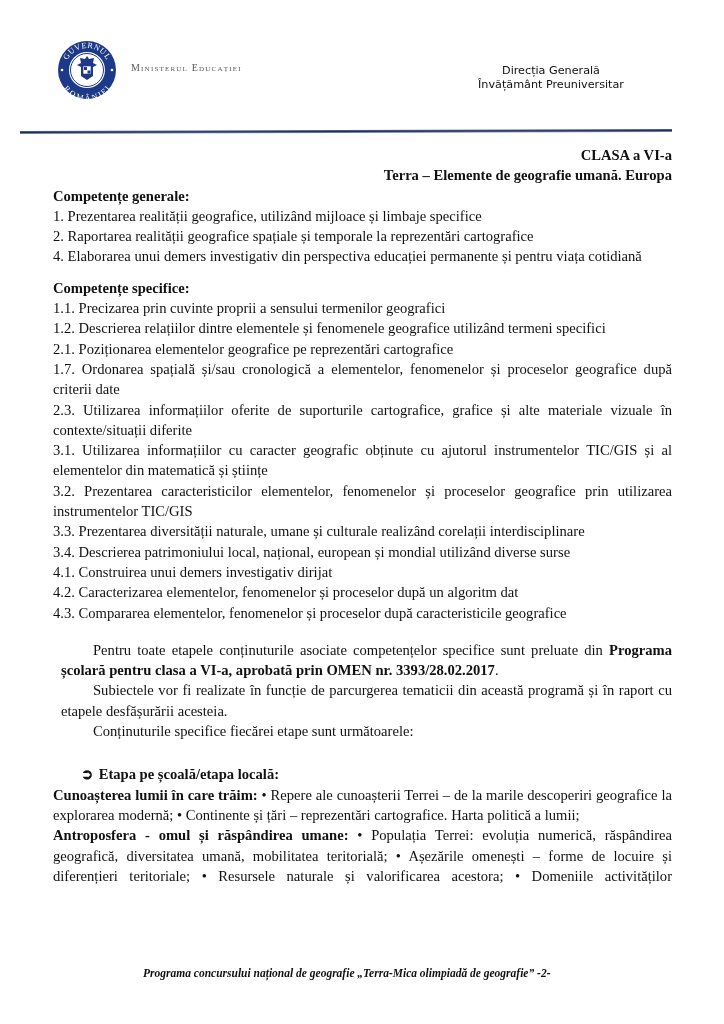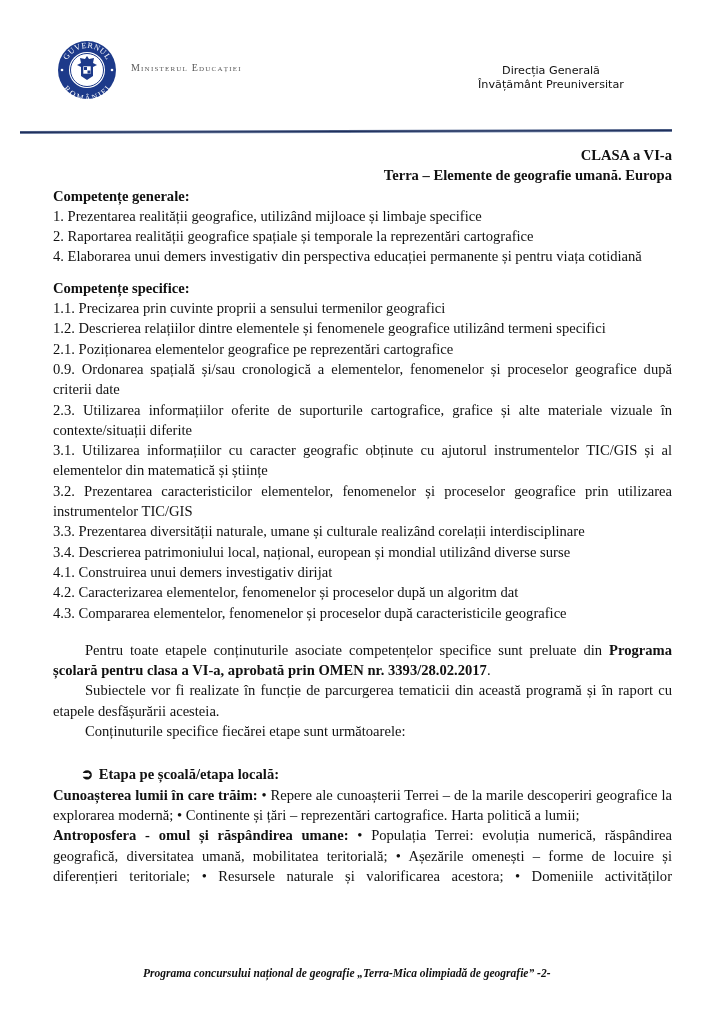--- a/index.html
+++ b/index.html
@@ -11,21 +11,21 @@
   .ministry { position: absolute; left: 131px; top: 62px; font-family: "Liberation Serif", serif; font-size: 10px; letter-spacing: 1.2px; color: #5a5a5a; font-variant: small-caps; }
   .direction { position: absolute; left: 436px; top: 64px; width: 160px; text-align: center; font-family: "DejaVu Sans", sans-serif; font-size: 11.2px; line-height: 14px; color: #111; margin-left: 35px; }
   .divider { position: absolute; left: 20px; top: 130px; width: 652px; height: 3px; background: linear-gradient(#5d6f96, #1f2f5a, #8fa0c0); transform: rotate(-0.18deg); }
 
   
   .content { position: absolute; left: 53px; top: 145px; width: 619px; font-size: 14.6px; line-height: 20.3px; }
   .title { text-align: right; font-weight: bold; }
   .section-head { font-weight: bold; }
   .just { text-align: justify; text-align-last: left; }
   .gap { height: 11px; }
-  .indent { text-indent: 32px; text-align: justify; }
+  .indent { text-indent: 32px; text-align: justify; margin-left: 8px; }
   .stage { font-weight: bold; padding-left: 28px; }
   .arrow { display: inline-block; width: 14px; font-weight: bold; }
   .topic-lead { font-weight: bold; }
   .footer { position: absolute; left: 143px; top: 967px; font-size: 11.5px; font-weight: bold; font-style: italic; white-space: nowrap; }
 </style>
 </head>
 <body>
 
 <div class="page">
 
@@ -69,21 +69,21 @@
     <div class="just">1. Prezentarea realității geografice, utilizând mijloace și limbaje specifice</div>
     <div class="just">2. Raportarea realității geografice spațiale și temporale la reprezentări cartografice</div>
     <div class="just">4. Elaborarea unui demers investigativ din perspectiva educației permanente și pentru viața cotidiană</div>
 
     <div class="gap"></div>
 
     <div class="section-head">Competențe specifice:</div>
     <div class="just">1.1. Precizarea prin cuvinte proprii a sensului termenilor geografici</div>
     <div class="just">1.2. Descrierea relațiilor dintre elementele și fenomenele geografice utilizând termeni specifici</div>
     <div class="just">2.1. Poziționarea elementelor geografice pe reprezentări cartografice</div>
-    <div class="just">0.9. Ordonarea spațială și/sau cronologică a elementelor, fenomenelor și proceselor geografice după criterii date</div>
+    <div class="just">1.7. Ordonarea spațială și/sau cronologică a elementelor, fenomenelor și proceselor geografice după criterii date</div>
     <div class="just">2.3. Utilizarea informațiilor oferite de suporturile cartografice, grafice și alte materiale vizuale în contexte/situații diferite</div>
     <div class="just">3.1. Utilizarea informațiilor cu caracter geografic obținute cu ajutorul instrumentelor TIC/GIS și al elementelor din matematică și științe</div>
     <div class="just">3.2. Prezentarea caracteristicilor elementelor, fenomenelor și proceselor geografice prin utilizarea instrumentelor TIC/GIS</div>
     <div class="just">3.3. Prezentarea diversității naturale, umane și culturale realizând corelații interdisciplinare</div>
     <div class="just">3.4. Descrierea patrimoniului local, național, european și mondial utilizând diverse surse</div>
     <div class="just">4.1. Construirea unui demers investigativ dirijat</div>
     <div class="just">4.2. Caracterizarea elementelor, fenomenelor și proceselor după un algoritm dat</div>
     <div class="just">4.3. Compararea elementelor, fenomenelor și proceselor după caracteristicile geografice</div>
 
     <div class="gap" style="height:17px"></div>

